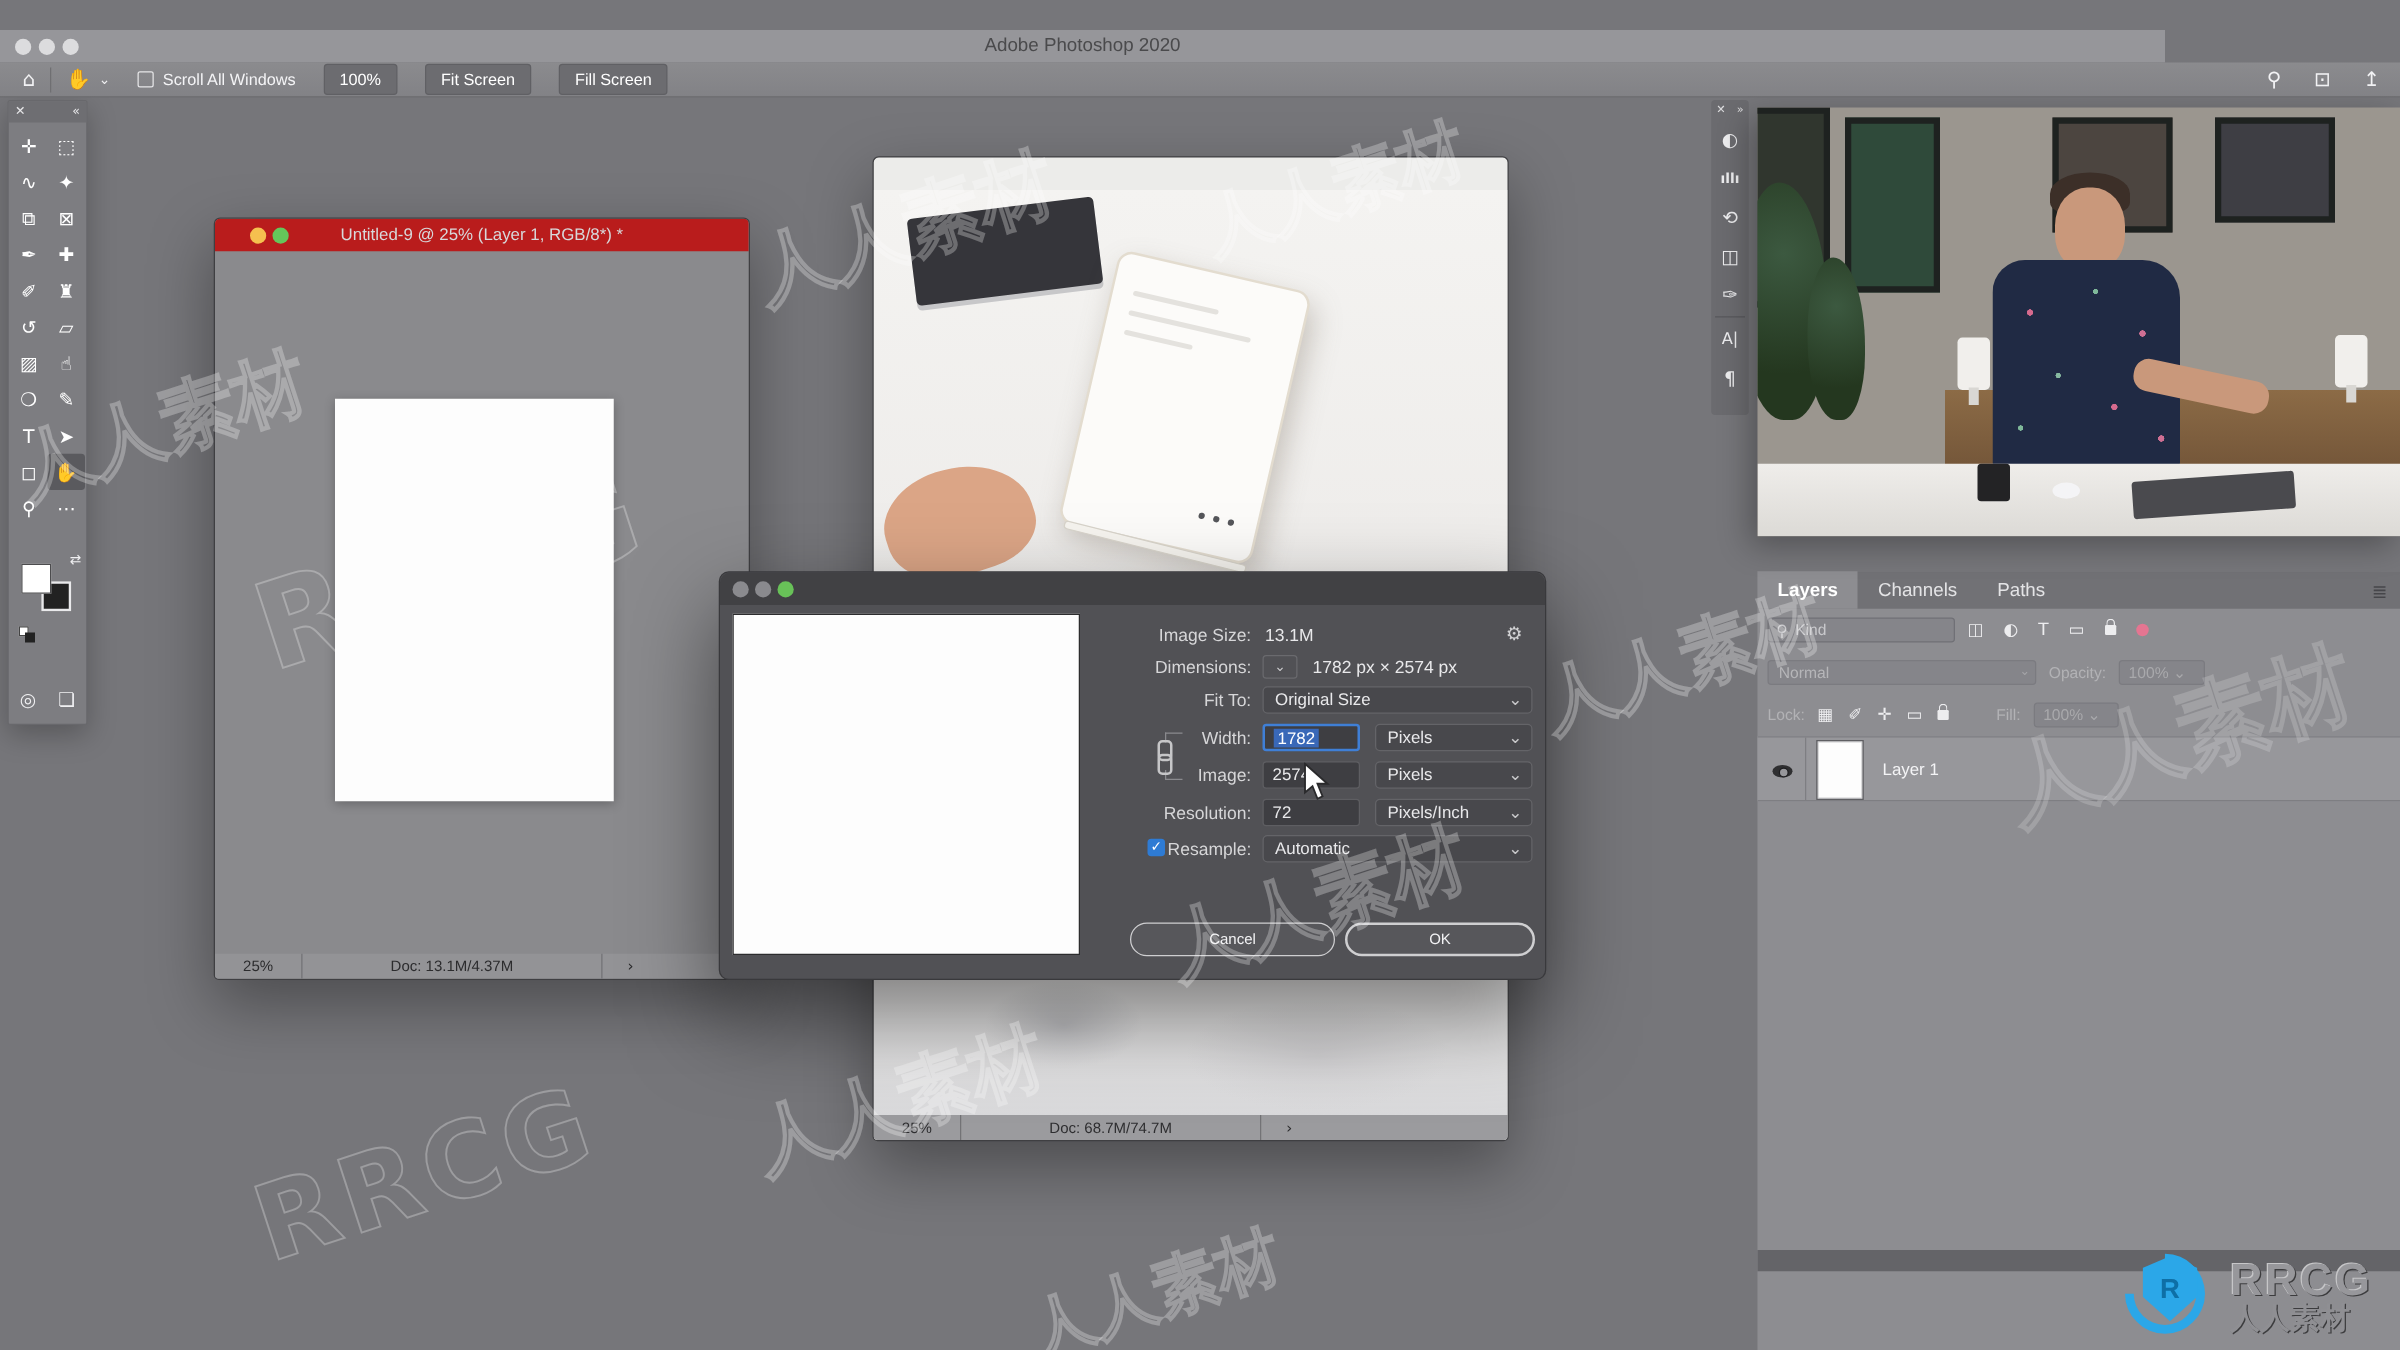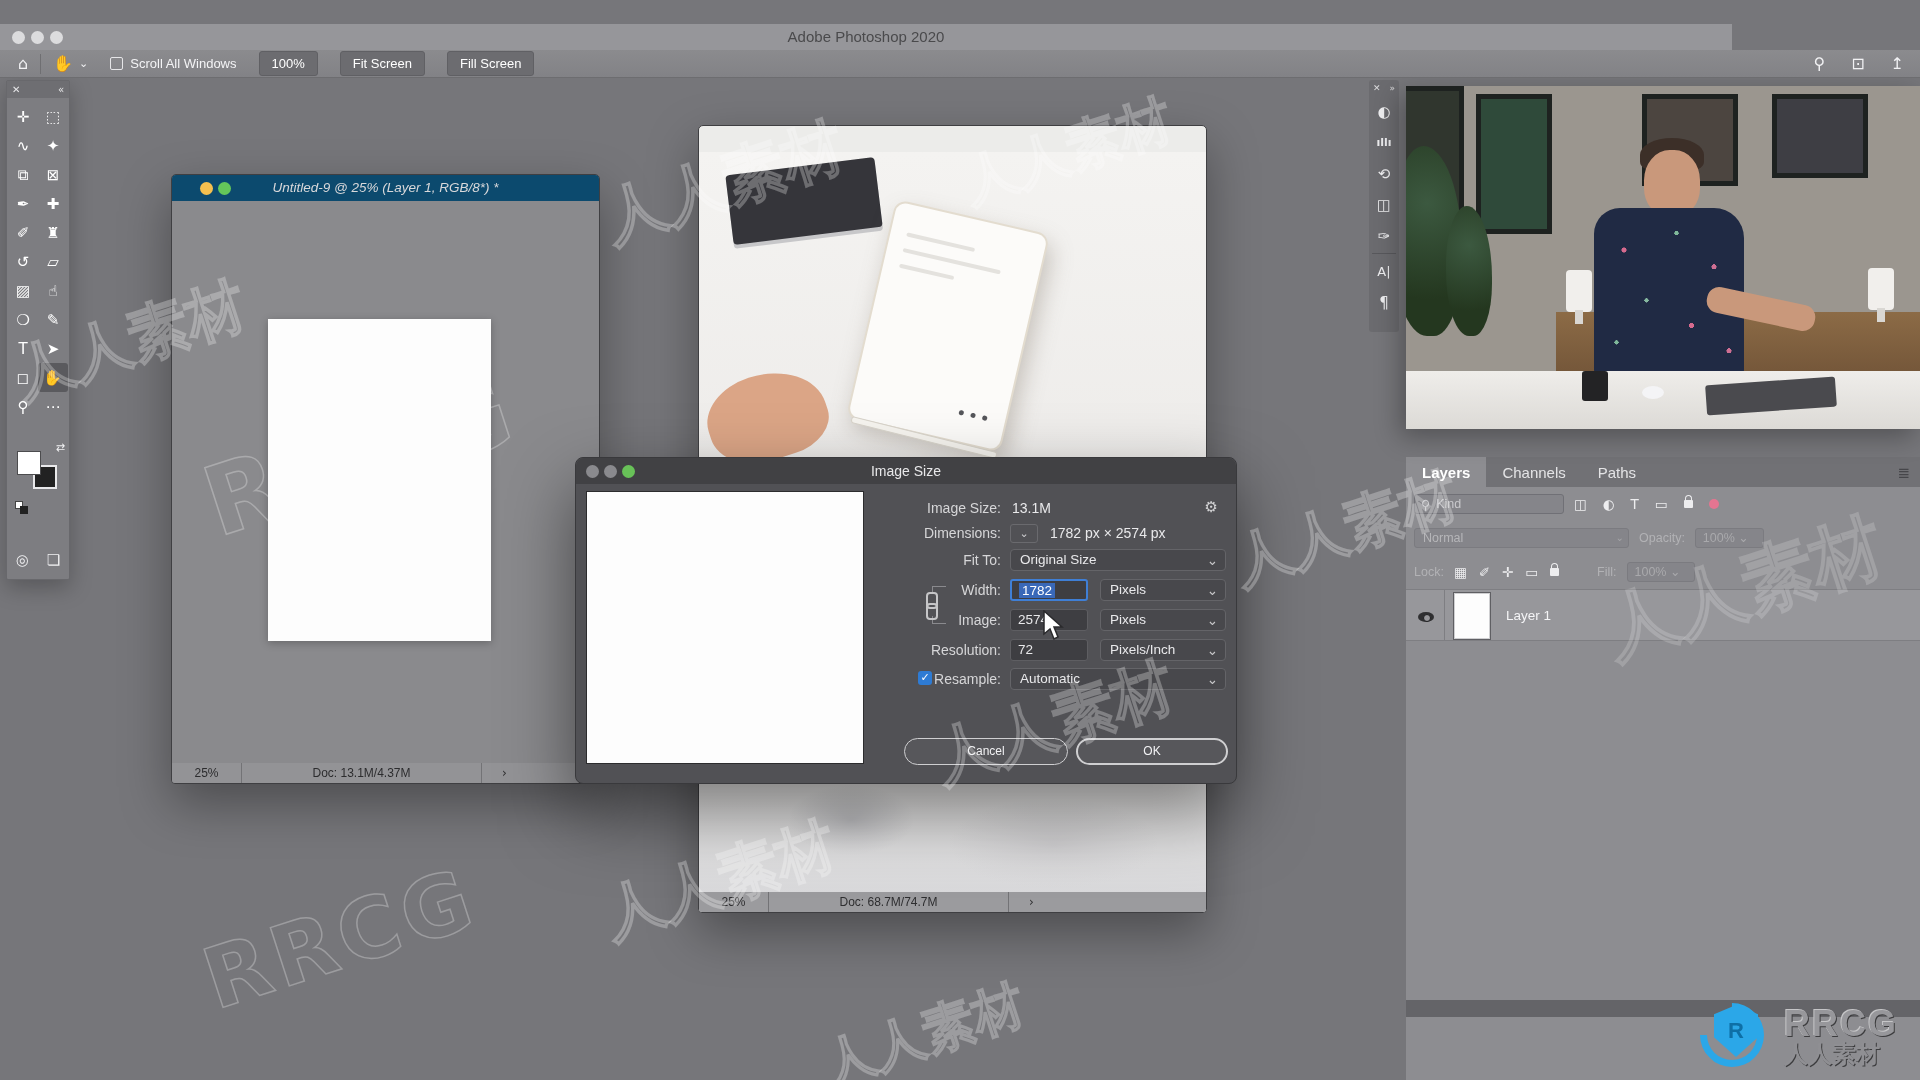--- a/index.html
+++ b/index.html
@@ -50,21 +50,21 @@
   .doc-title { position:absolute; left:0; right:0; top:5px; text-align:center; font-size:13.5px; }
   .doc-status { position:absolute; left:0; right:0; bottom:0; height:20px; font-size:12px; }
   .status-zoom { position:absolute; left:0; top:0; bottom:0; width:70px; text-align:center; line-height:20px; border-right:1px solid #737376; }
   .status-doc { position:absolute; left:70px; top:0; bottom:0; width:240px; text-align:center; line-height:20px; border-right:1px solid #737376; }
   .status-chevron { position:absolute; top:0; line-height:20px; }
   .dot-in { position:relative; }
   .dot-in::after { content:""; position:absolute; left:4px; top:4px; width:5px; height:5px; border-radius:50%; }
 
   
   #win-untitled { left:171px; top:174px; width:429px; height:610px; background:#8a8a8d; z-index:10; }
-  #win-untitled .doc-title-bar { background:#0c4a6e;font-style:italic; }
+  #win-untitled .doc-title-bar { background:#b91c1c; }
   #win-untitled .doc-title { color:#d8d8da; }
   #win-untitled .doc-status { background:#939396; color:#2c2c2e; }
   .page-white { position:absolute; left:96px; top:144px; width:223px; height:322px; background:#fdfdfd; box-shadow:0 2px 8px rgba(0,0,0,.25); }
 
   
   #win-mockups { left:698px; top:125px; width:509px; height:788px; background:#ececea; z-index:5; }
   #win-mockups .doc-title-bar { background:#58585b; }
   #win-mockups .doc-title { color:#a9a9ab; }
   #win-mockups .doc-status { background:#9b9b9e; color:#2e2e30; }
   .doc-file-icon { position:absolute; left:118px; top:6px; width:11px; height:14px; background:#c9c9cb; border-radius:1px; }
@@ -271,21 +271,20 @@
       <span class="status-doc">Doc: 13.1M/4.37M</span>
       <span class="status-chevron icon" style="left:330px">›</span>
     </div>
   </div>
 
   <div class="dialog">
     <div class="dlg-title-bar">
       <span class="tl" style="left:10px;background:#8a8a8e"></span>
       <span class="tl" style="left:28px;background:#8a8a8e"></span>
       <span class="tl" style="left:46px;background:#68c158"></span>
-      <div class="dlg-title">Image Size</div>
     </div>
     <div class="dlg-preview"></div>
     <span class="gear icon">⚙</span>
 
     <span class="dlg-label" style="left:295px;top:42px">Image Size:</span>
     <span class="dlg-value" style="left:436px;top:42px">13.1M</span>
 
     <span class="dlg-label" style="left:295px;top:67px">Dimensions:</span>
     <span class="dim-dd icon" style="left:434px;top:66px">⌄</span>
     <span class="dlg-value" style="left:474px;top:67px">1782 px  ×  2574 px</span>

